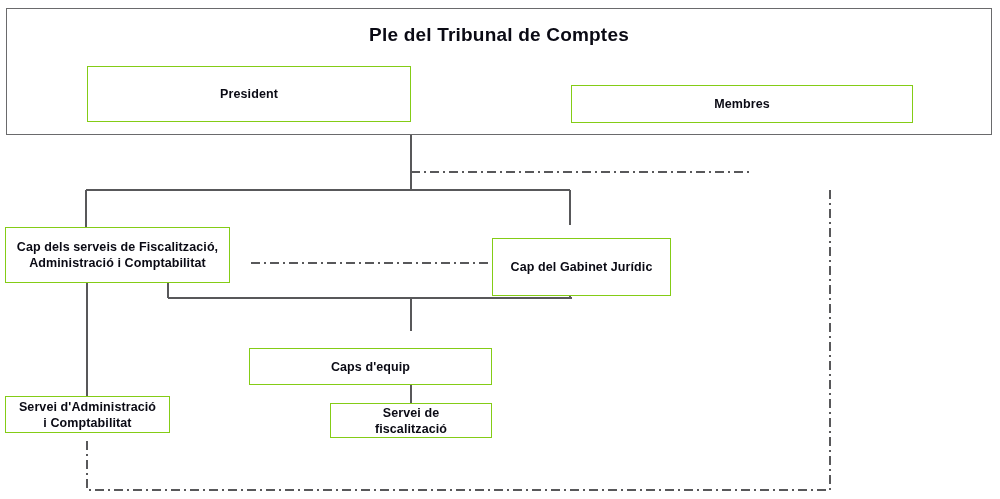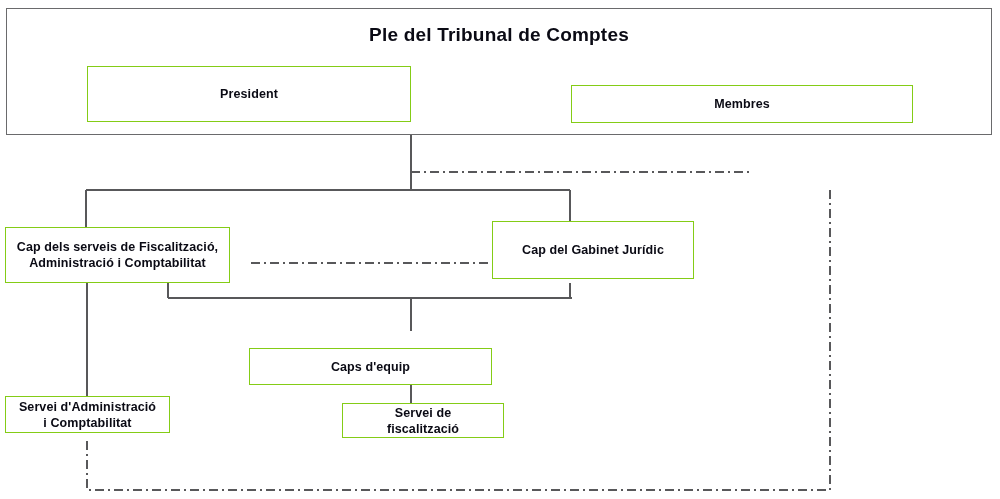--- a/index.html
+++ b/index.html
@@ -63,24 +63,24 @@
     font-size: 19px;
     font-weight: bold;
     color: #0a0a14;
     letter-spacing: 0.2px;
     z-index: 3;
   }
   #node-president  { left: 87px;  top: 66px;  width: 324px; height: 56px; }
   #node-membres    { left: 571px; top: 66px;  width: 342px; height: 38px; margin-top: 19px; }
   #node-intervencio{ left: 751px; top: 157px; width: 240px; height: 33px; font-size: 12.5px; }
   #node-cap-fisc   { left: 5px;   top: 227px; width: 225px; height: 56px; }
-  #node-cap-gab    { left: 492px; top: 221px; width: 202px; height: 58px; }
+  #node-cap-gab    { left: 492px; top: 238px; width: 179px; height: 58px; }
   #node-caps-equip { left: 249px; top: 348px; width: 243px; height: 37px; }
   #node-servei-adm { left: 5px;   top: 396px; width: 165px; height: 37px; }
-  #node-servei-fis { left: 330px; top: 403px; width: 162px; height: 35px; margin-left: 12px; }
+  #node-servei-fis { left: 330px; top: 403px; width: 162px; height: 35px; }
 </style>
 </head>
 <body>
 
 <div id="canvas">
 
   <svg id="connectors" viewBox="0 0 1000 499" width="1000" height="499">
     <g stroke="#58585a" stroke-width="1.6" fill="none" shape-rendering="crispEdges">
 
       <path d="M411,135 L411,190"></path>

